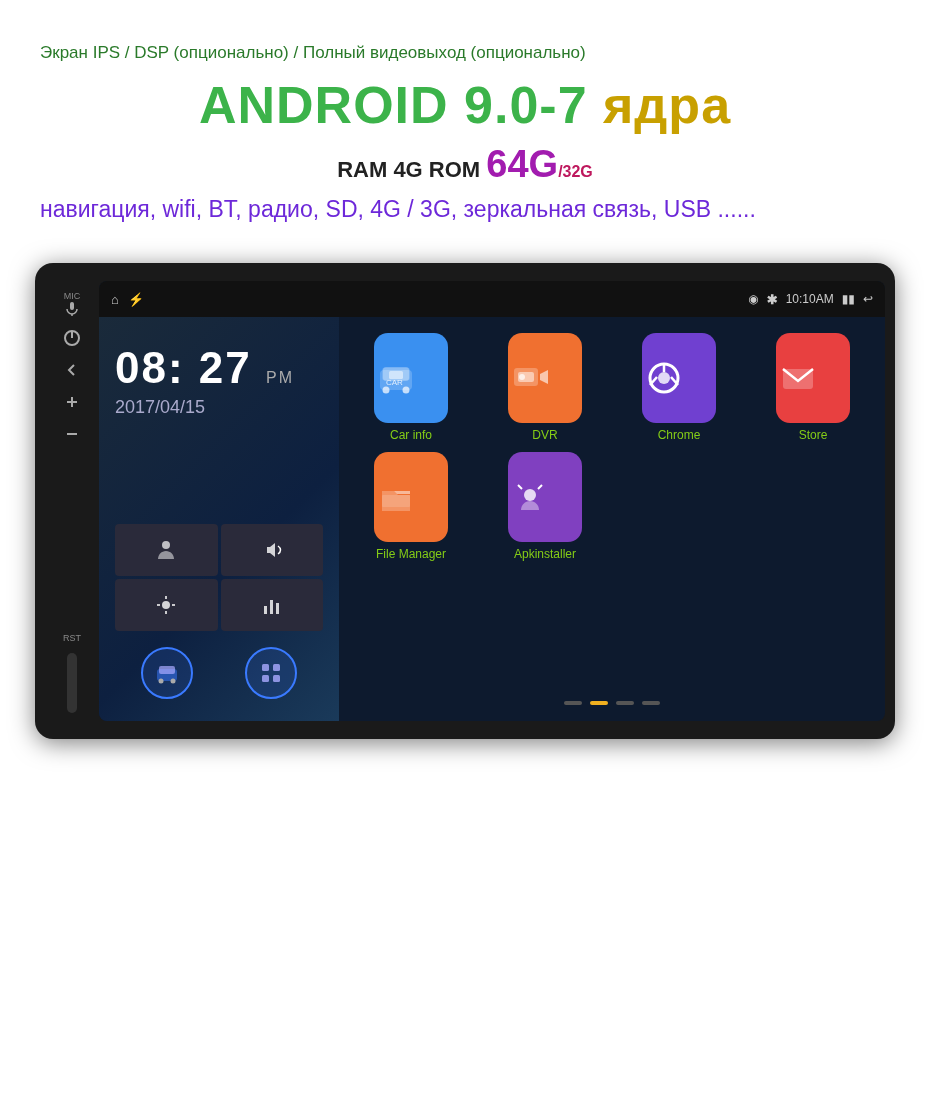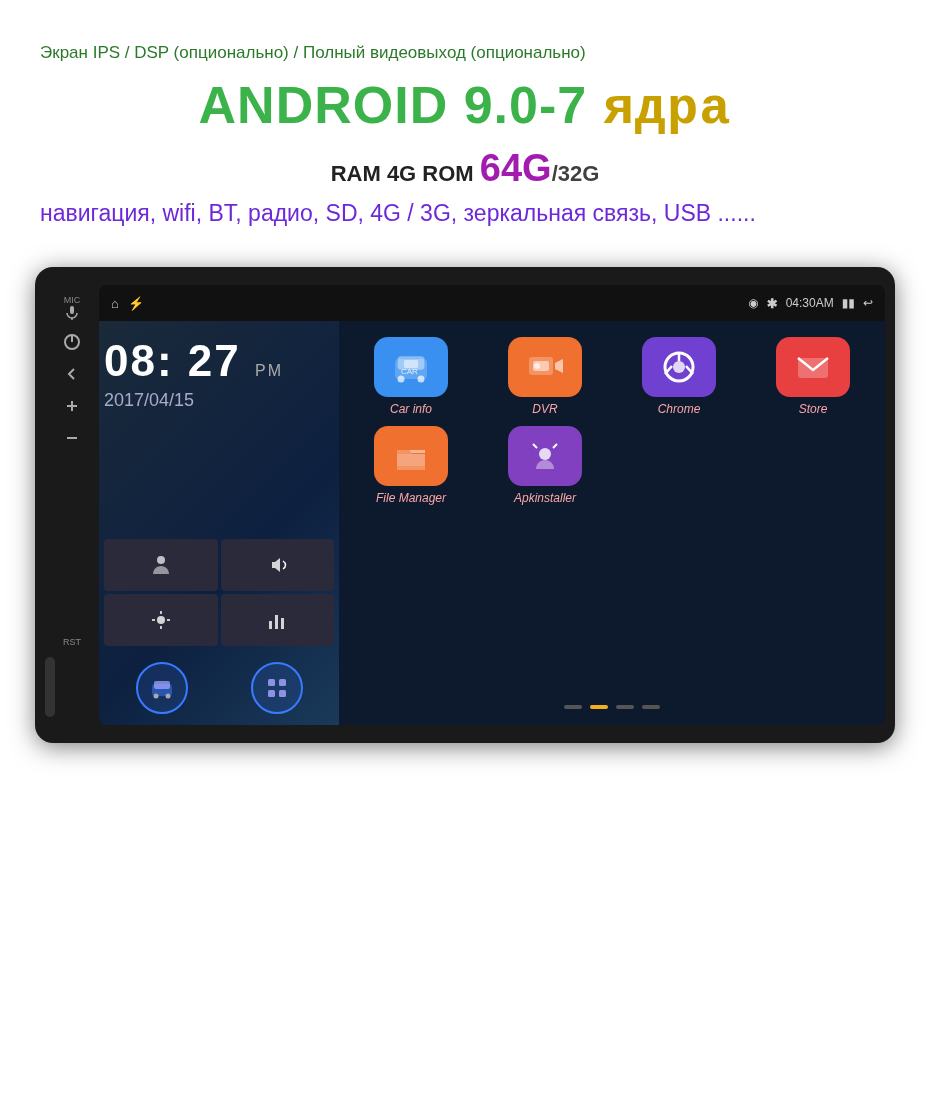--- a/index.html
+++ b/index.html
@@ -29,40 +29,39 @@
       text-align: center;
       font-size: 52px;
       font-weight: 900;
       color: #3cb34a;
       letter-spacing: 1px;
       margin-bottom: 8px;
     }
 
     .android-title span.cores {
       color: #c8a000;
-      font-family: Liberation Mono, monospace;
     }
 
     .ram-row {
       text-align: center;
       font-size: 22px;
       font-weight: bold;
       color: #222;
       margin-bottom: 10px;
     }
 
     .ram-row span.rom-value {
       color: #a21caf;
       font-size: 38px;
       font-weight: 900;
     }
 
     .ram-row span.rom-alt {
-      color: #404040;
-      font-size: 22px;
+      color: #be185d;
+      font-size: 16px;
     }
 
     .features-text {
       text-align: left;
       font-size: 23px;
       color: #6d28d9;
       margin: 10px 0 20px 0;
     }
 
     
@@ -80,20 +79,21 @@
       flex-direction: row;
       align-items: stretch;
       box-shadow: 0 4px 24px rgba(0,0,0,0.5);
     }
 
     
     .side-panel {
       width: 54px;
       display: flex;
       flex-direction: column;
+      align-items: center;
       padding: 8px 0;
       gap: 10px;
       flex-shrink: 0;
     }
 
     .side-btn {
       color: #ccc;
       font-size: 11px;
       text-align: center;
       cursor: pointer;
@@ -153,21 +153,21 @@
     .screen-content {
       display: flex;
       flex-direction: row;
       height: calc(100% - 36px);
     }
 
     
     .widget-area {
       width: 240px;
       background: linear-gradient(135deg, #1a2a3a 0%, #0d2040 60%, #1a3a5a 100%);
-      padding: 5px;
+      padding: 16px;
       display: flex;
       flex-direction: column;
       justify-content: space-between;
       flex-shrink: 0;
     }
 
     .clock-widget {
       margin-top: 10px;
     }
 
@@ -246,32 +246,30 @@
     .app-icon {
       display: flex;
       flex-direction: column;
       align-items: center;
       cursor: pointer;
       gap: 5px;
     }
 
     .app-icon-img {
       width: 74px;
-      height: 60px;
+      height: 90px;
       border-radius: 14px;
       display: flex;
       align-items: center;
-      justify-content: center;
     }
 
     .app-label {
-      color: #fca5a5;
+      color: #84cc16;
       font-size: 12px;
       text-align: center;
-      font-style: italic;
     }
 
     
     .app-car { background: #3a90f0; }
     .app-dvr { background: #f07030; }
     .app-chrome { background: #7040d0; }
     .app-email { background: #e84040; }
     .app-playstore { background: #e84040; }
     .app-maps { background: #f07030; }
     .app-filemanager { background: #f07030; }
@@ -365,21 +363,21 @@
     <div class="screen">
 
       <div class="status-bar">
         <div class="status-left">
           <span>⌂</span>
           <span>⚡</span>
         </div>
         <div class="status-right">
           <span>◉</span>
           <span style="font-weight:bold;font-size:13px;">✱</span>
-          <span>04:30AM</span>
+          <span>10:10AM</span>
           <span>▮▮</span>
           <span>↩</span>
         </div>
       </div>
 
       <div class="screen-content">
 
         <div class="widget-area">
           <div class="clock-widget">
             <div class="clock-time">

